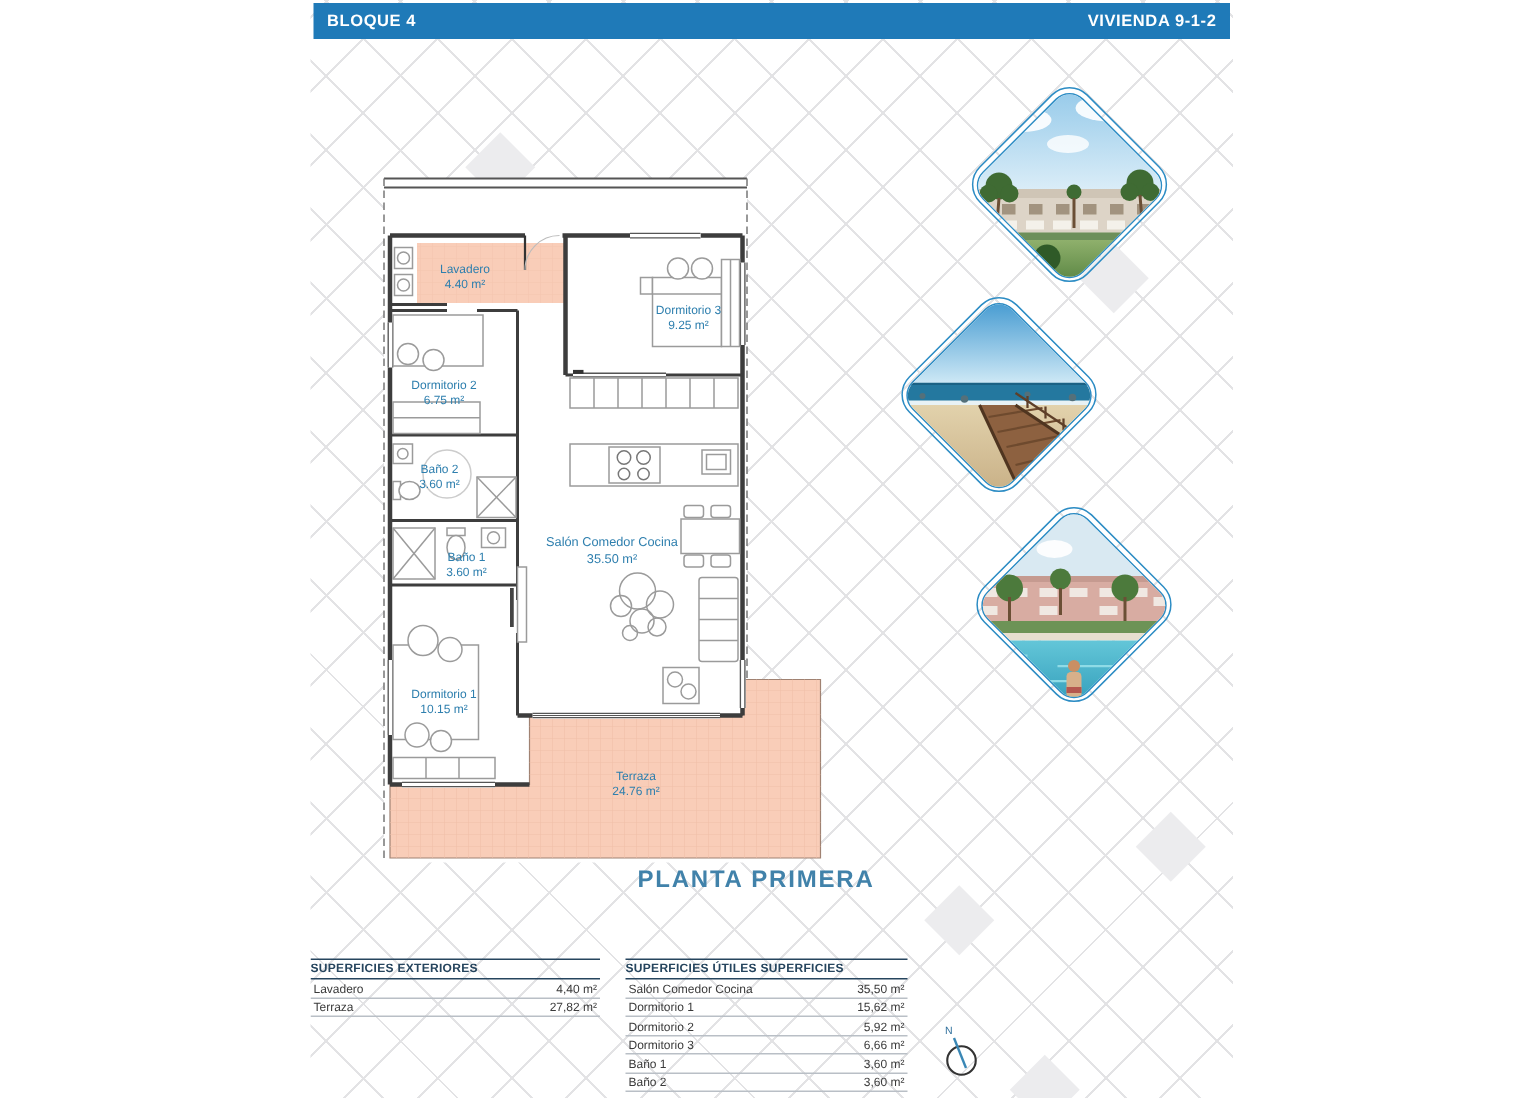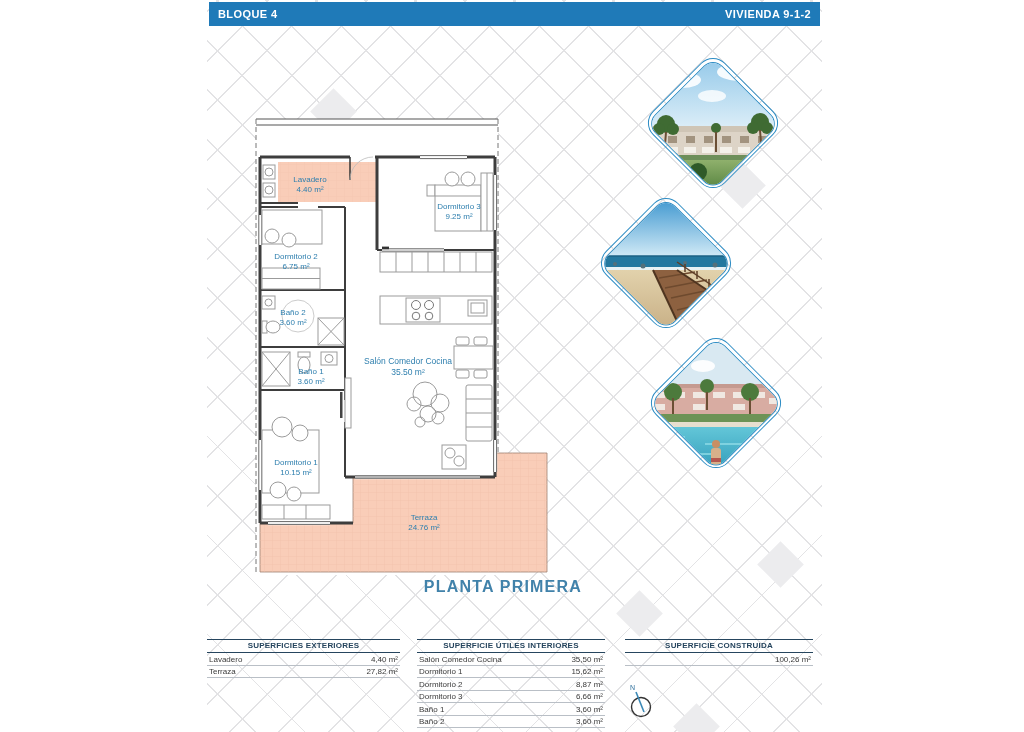--- a/index.html
+++ b/index.html
@@ -21,25 +21,25 @@
   
   .plan{position:absolute;left:41px;top:100px;width:320px;height:500px;z-index:2;}
   
   .diamond{position:absolute;width:100px;height:100px;transform:rotate(45deg);
            border:1.6px solid #2c8cc4;border-radius:17px;z-index:3;}
   .dclip{position:absolute;inset:2.5px;border:1.6px solid #2c8cc4;border-radius:13px;
          overflow:hidden;}
   .dimg{position:absolute;width:142px;height:142px;left:50%;top:50%;
         transform:translate(-50%,-50%) rotate(-45deg);}
   
-  .caption{position:absolute;left:175px;top:578px;width:200px;text-align:right;
+  .caption{position:absolute;left:197px;top:578px;width:200px;text-align:center;
            color:#4182aa;font-size:16px;font-weight:600;letter-spacing:1.2px;z-index:4;}
   
   .tbl{position:absolute;top:639px;font-size:8px;color:#3a3a3a;z-index:4;}
-  .tbl-title{font-weight:bold;color:#26455e;text-align:center;font-size:8px;
+  .tbl-title{font-weight:bold;color:#26455e;font-size:8px;
              letter-spacing:.2px;border-top:1px solid #26455e;
              border-bottom:1.5px solid #26455e;padding:1px 0 2px;}
   .tbl-row{display:flex;justify-content:space-between;align-items:baseline;
            border-bottom:1px solid #b9bfc6;padding:1.5px 2px 1px;}
   .tbl-row .val{text-align:center;}
   
   .compass{position:absolute;left:421px;top:684px;width:26px;height:36px;z-index:4;}
   .compass .n{position:absolute;left:2px;top:0;font-size:7px;color:#2e6f9c;}
 </style>
 </head>
@@ -393,54 +393,47 @@
         <span>Lavadero</span>
         <span class="val">4,40 m²</span>
       </div>
       <div class="tbl-row">
         <span>Terraza</span>
         <span class="val">27,82 m²</span>
       </div>
     </div>
 
     <div class="tbl" style="left:210px;width:188px">
-      <div class="tbl-title">SUPERFICIE ÚTILES INTERIORES</div>
+      <div class="tbl-title">SUPERFICIES ÚTILES SUPERFICIES</div>
       <div class="tbl-row">
         <span>Salón Comedor Cocina</span>
         <span class="val">35,50 m²</span>
       </div>
       <div class="tbl-row">
         <span>Dormitorio 1</span>
         <span class="val">15,62 m²</span>
       </div>
       <div class="tbl-row">
         <span>Dormitorio 2</span>
-        <span class="val">8,87 m²</span>
+        <span class="val">5,92 m²</span>
       </div>
       <div class="tbl-row">
         <span>Dormitorio 3</span>
         <span class="val">6,66 m²</span>
       </div>
       <div class="tbl-row">
         <span>Baño 1</span>
         <span class="val">3,60 m²</span>
       </div>
       <div class="tbl-row">
         <span>Baño 2</span>
         <span class="val">3,60 m²</span>
       </div>
     </div>
 
-    <div class="tbl" style="left:418px;width:188px">
-      <div class="tbl-title">SUPERFICIE CONSTRUIDA</div>
-      <div class="tbl-row">
-        <span></span>
-        <span class="val">100,26 m²</span>
-      </div>
-    </div>
 
     <div class="compass">
       <span class="n">N</span>
       <svg width="26" height="36" viewBox="0 0 26 36">
         <circle cx="13" cy="23" r="9.5" fill="none" stroke="#333" stroke-width="1.4"></circle>
         <line x1="16" y1="28" x2="8" y2="8" stroke="#3a87b5" stroke-width="1.6"></line>
       </svg>
     </div>
 
   </div>

